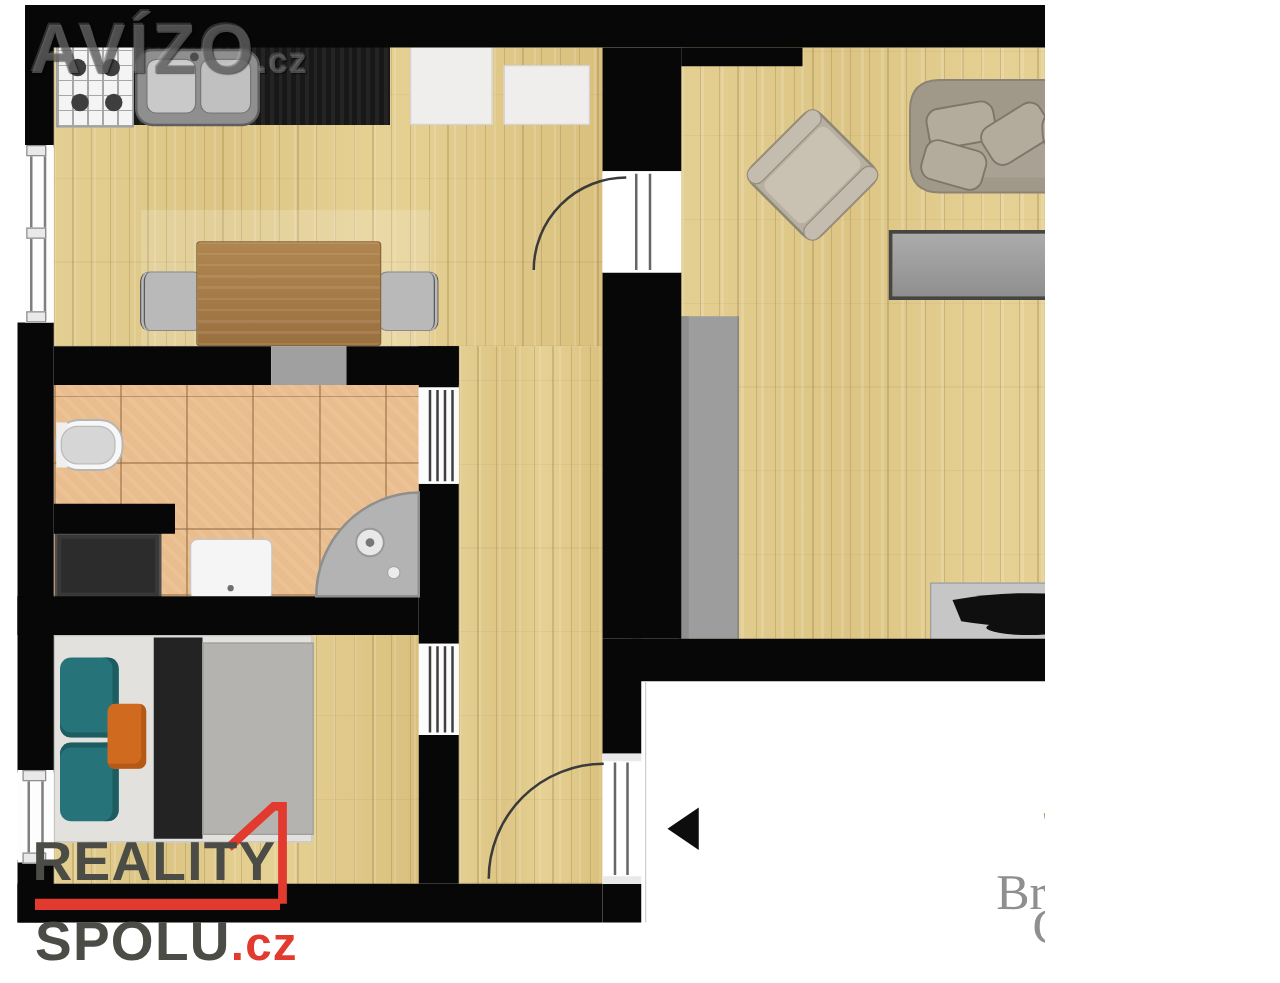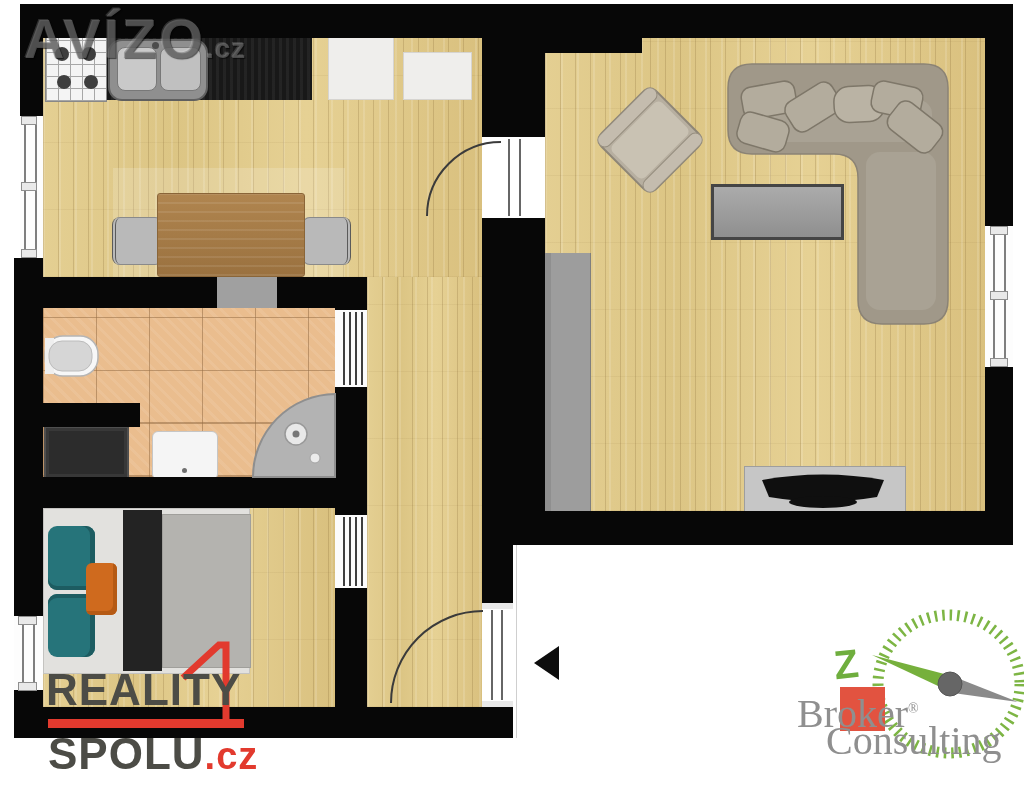--- a/index.html
+++ b/index.html
@@ -1,16 +1,16 @@
 <!DOCTYPE html>
 <html><head>
 <meta charset="utf-8">
 <style>
   html,body{margin:0;padding:0;background:#ffffff;}
-  #canvas{position:relative;width:1024px;height:786px;background:#ffffff;overflow:hidden;
+  #canvas{position:relative;width:836px;height:786px;background:#ffffff;overflow:hidden;
           font-family:"Liberation Sans", sans-serif;}
   .abs{position:absolute;}
   .wall{position:absolute;background:#070707;}
   .wood{position:absolute;background-color:#e0ca89;
         background-image:
           repeating-linear-gradient(90deg, rgba(255,255,255,0.14) 0 2px, rgba(255,255,255,0) 2px 16px),
           repeating-linear-gradient(90deg, rgba(120,90,40,0.22) 0 1px, rgba(120,90,40,0) 1px 15px),
           repeating-linear-gradient(0deg, rgba(120,90,40,0.07) 0 1px, rgba(120,90,40,0) 1px 67px),
           linear-gradient(90deg,#e4cf92,#dcc584 30%,#e6d194 60%,#d9c07e);}
   .tile{position:absolute;background-color:#eabd8e;
@@ -22,21 +22,21 @@
   .win{position:absolute;background:#fdfdfd;}
   .win-frame{position:absolute;border-left:2px solid #7f7f7f;border-right:2px solid #7f7f7f;}
   .win-conn{position:absolute;background:#e9e9e9;border:1px solid #8f8f8f;}
   .door-open{position:absolute;background:#ffffff;}
   .door-lines{position:absolute;border-left:2px solid #666;border-right:2px solid #666;}
   .slide-line{position:absolute;width:2px;background:#3f3f3f;top:2px;bottom:2px;}
   .cap{position:absolute;left:0;right:0;height:6px;background:#e9e9e9;}
   .wm-avizo{position:absolute;left:24px;top:6px;font-weight:bold;font-size:56px;letter-spacing:3px;
             color:rgba(125,125,125,0.55);text-shadow:1px 1px 1px rgba(0,0,0,0.55), -1px -1px 0 rgba(235,235,235,0.18);}
   .wm-avizo .tld{font-size:28px;letter-spacing:1px;}
-  .rs{position:absolute;left:26px;top:668px;color:#4c4c46;font-weight:bold;line-height:1;margin-left:20px;}
+  .rs{position:absolute;left:26px;top:668px;color:#4c4c46;font-weight:bold;line-height:1;}
   .rs .l1{font-size:44px;letter-spacing:1px;}
   .rs .bar{position:absolute;left:2px;top:51px;width:196px;height:9px;background:#e23a2e;}
   .rs .l2{position:absolute;left:2px;top:64px;font-size:44px;letter-spacing:1px;white-space:nowrap;}
   .rs .tld{color:#e23a2e;font-size:38px;}
   .bk-word{position:absolute;color:#8f8f8f;font-family:"Liberation Serif", serif;line-height:1;white-space:nowrap;}
   .caption{position:absolute;left:0;top:748px;width:1024px;text-align:center;font-size:21px;font-weight:bold;
            color:#383838;letter-spacing:0.4px;}
   svg{position:absolute;left:0;top:0;pointer-events:none;}
 </style>
 </head>

